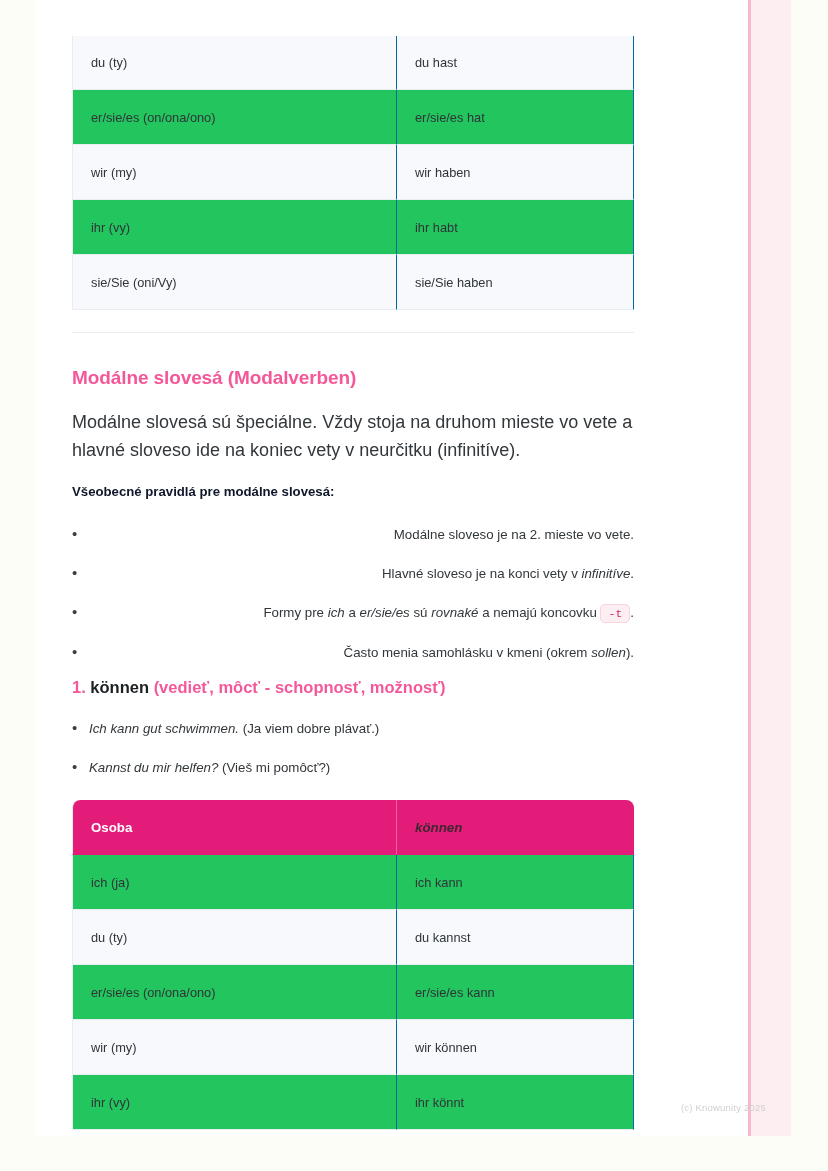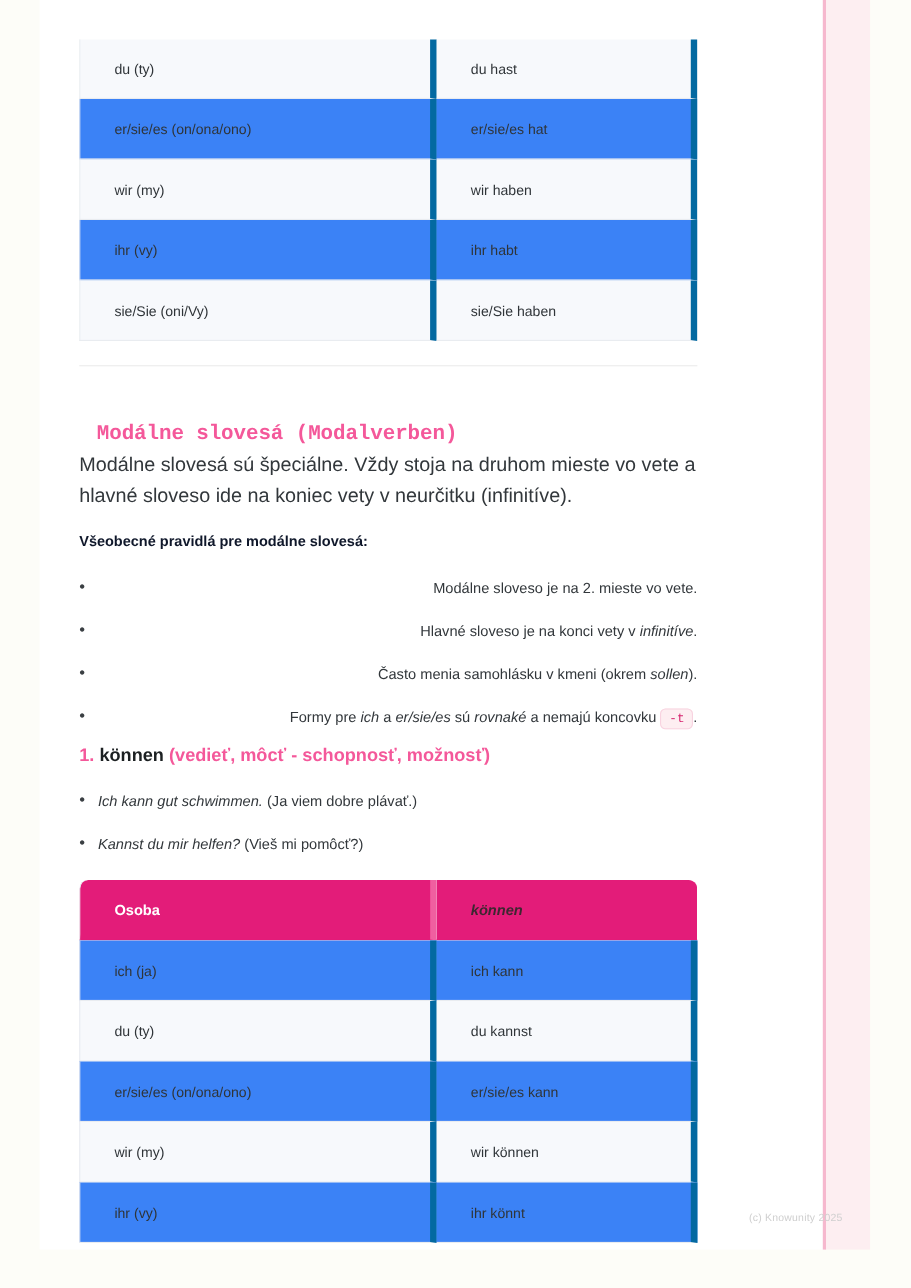--- a/index.html
+++ b/index.html
@@ -62,39 +62,39 @@
 
   
   table.conj {
     border-collapse: separate;
     border-spacing: 0;
     width: 562px;
     table-layout: fixed;
     font-size: 12.8px;
   }
   table.conj td, table.conj th {
-    border-right: 6px solid #0369a1;
+    border-right: 1px solid #0369a1;
     border-bottom: 1px solid #e9ecf0;
-    padding: 0 31px;
+    padding: 0 18px;
     height: 55px;
     vertical-align: middle;
     text-align: left;
     color: #2f3438;
     font-weight: normal;
     box-sizing: border-box;
   }
   table.conj td:first-child, table.conj th:first-child {
     border-left: 1px solid #e9ecf0;
   }
   table.conj col.c1 { width: 325px; }
   table.conj col.c2 { width: 237px; }
 
   
   table.conj tbody tr.odd td  { background: #f7f9fc; }
-  table.conj tbody tr.even td { background: #3b82f6; }
+  table.conj tbody tr.even td { background: #22c55e; }
 
   
   .table-clip-top {
     margin-top: -1px;
   }
   .table1-wrap {
     position: absolute;
     left: 36px;
     top: 36px;
     width: 562px;
@@ -123,23 +123,22 @@
   
   .divider {
     height: 1px;
     background: #ececec;
     margin: 0;
   }
   h2.section-title {
     color: #f4589a;
     font-size: 19px;
     font-weight: bold;
-    margin: 16px;
+    margin: 0;
     letter-spacing: -0.1px;
-    font-family: Liberation Mono, monospace;
   }
   p.body {
     font-size: 18px;
     line-height: 28px;
     color: #32373b;
     margin: 0;
   }
   p.lead-bold {
     font-size: 13.2px;
     font-weight: bold;
@@ -241,22 +240,22 @@
 
     <h2 class="section-title pos-h2">Modálne slovesá (Modalverben)</h2>
 
     <p class="body pos-p1">Modálne slovesá sú špeciálne. Vždy stoja na druhom mieste vo vete a hlavné sloveso ide na koniec vety v neurčitku (infinitíve).</p>
 
     <p class="lead-bold pos-leadbold">Všeobecné pravidlá pre modálne slovesá:</p>
 
     <ul class="bullets pos-rules" id="rules-list">
         <li><span>Modálne sloveso je na 2. mieste vo vete.</span></li>
         <li><span>Hlavné sloveso je na konci vety v </span><em class="it">infinitíve</em><span>.</span></li>
+        <li><span>Formy pre </span><em class="it">ich</em><span> a </span><em class="it">er/sie/es</em><span> sú </span><em class="it">rovnaké</em><span> a nemajú koncovku </span><code class="inline-code">-t</code><span>.</span></li>
         <li><span>Často menia samohlásku v kmeni (okrem </span><em class="it">sollen</em><span>).</span></li>
-        <li><span>Formy pre </span><em class="it">ich</em><span> a </span><em class="it">er/sie/es</em><span> sú </span><em class="it">rovnaké</em><span> a nemajú koncovku </span><code class="inline-code">-t</code><span>.</span></li>
       </ul>
 
     <h3 class="verb-title pos-h3">
       <span class="num">1.</span>
       <span class="word">können</span>
       <span class="gloss">(vedieť, môcť - schopnosť, možnosť)</span>
     </h3>
 
     <ul class="bullets pos-examples" id="examples-list">
         <li><em class="it">Ich kann gut schwimmen.</em><span> (Ja viem dobre plávať.)</span></li>

